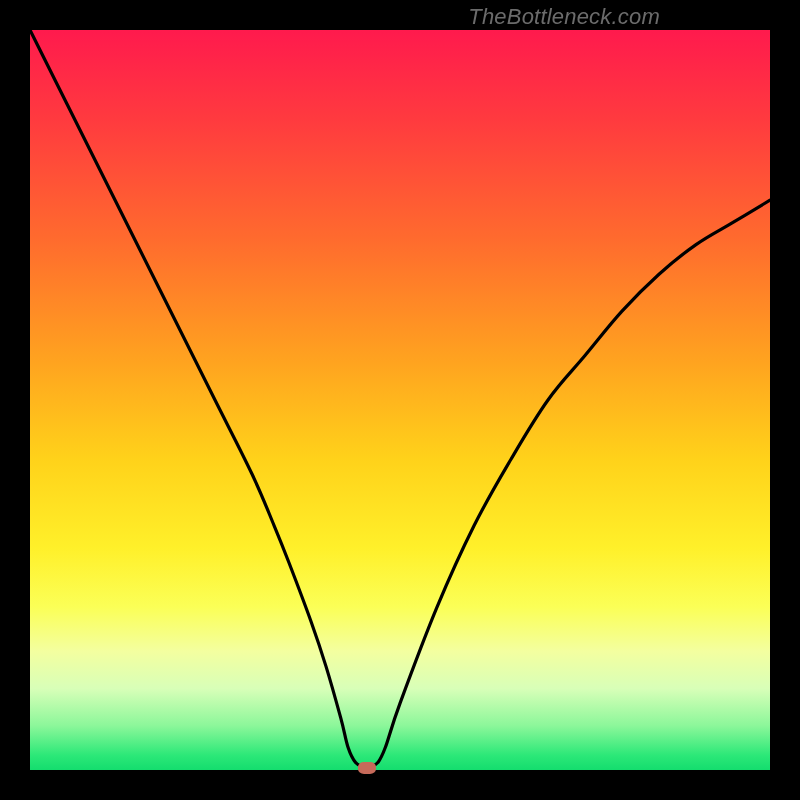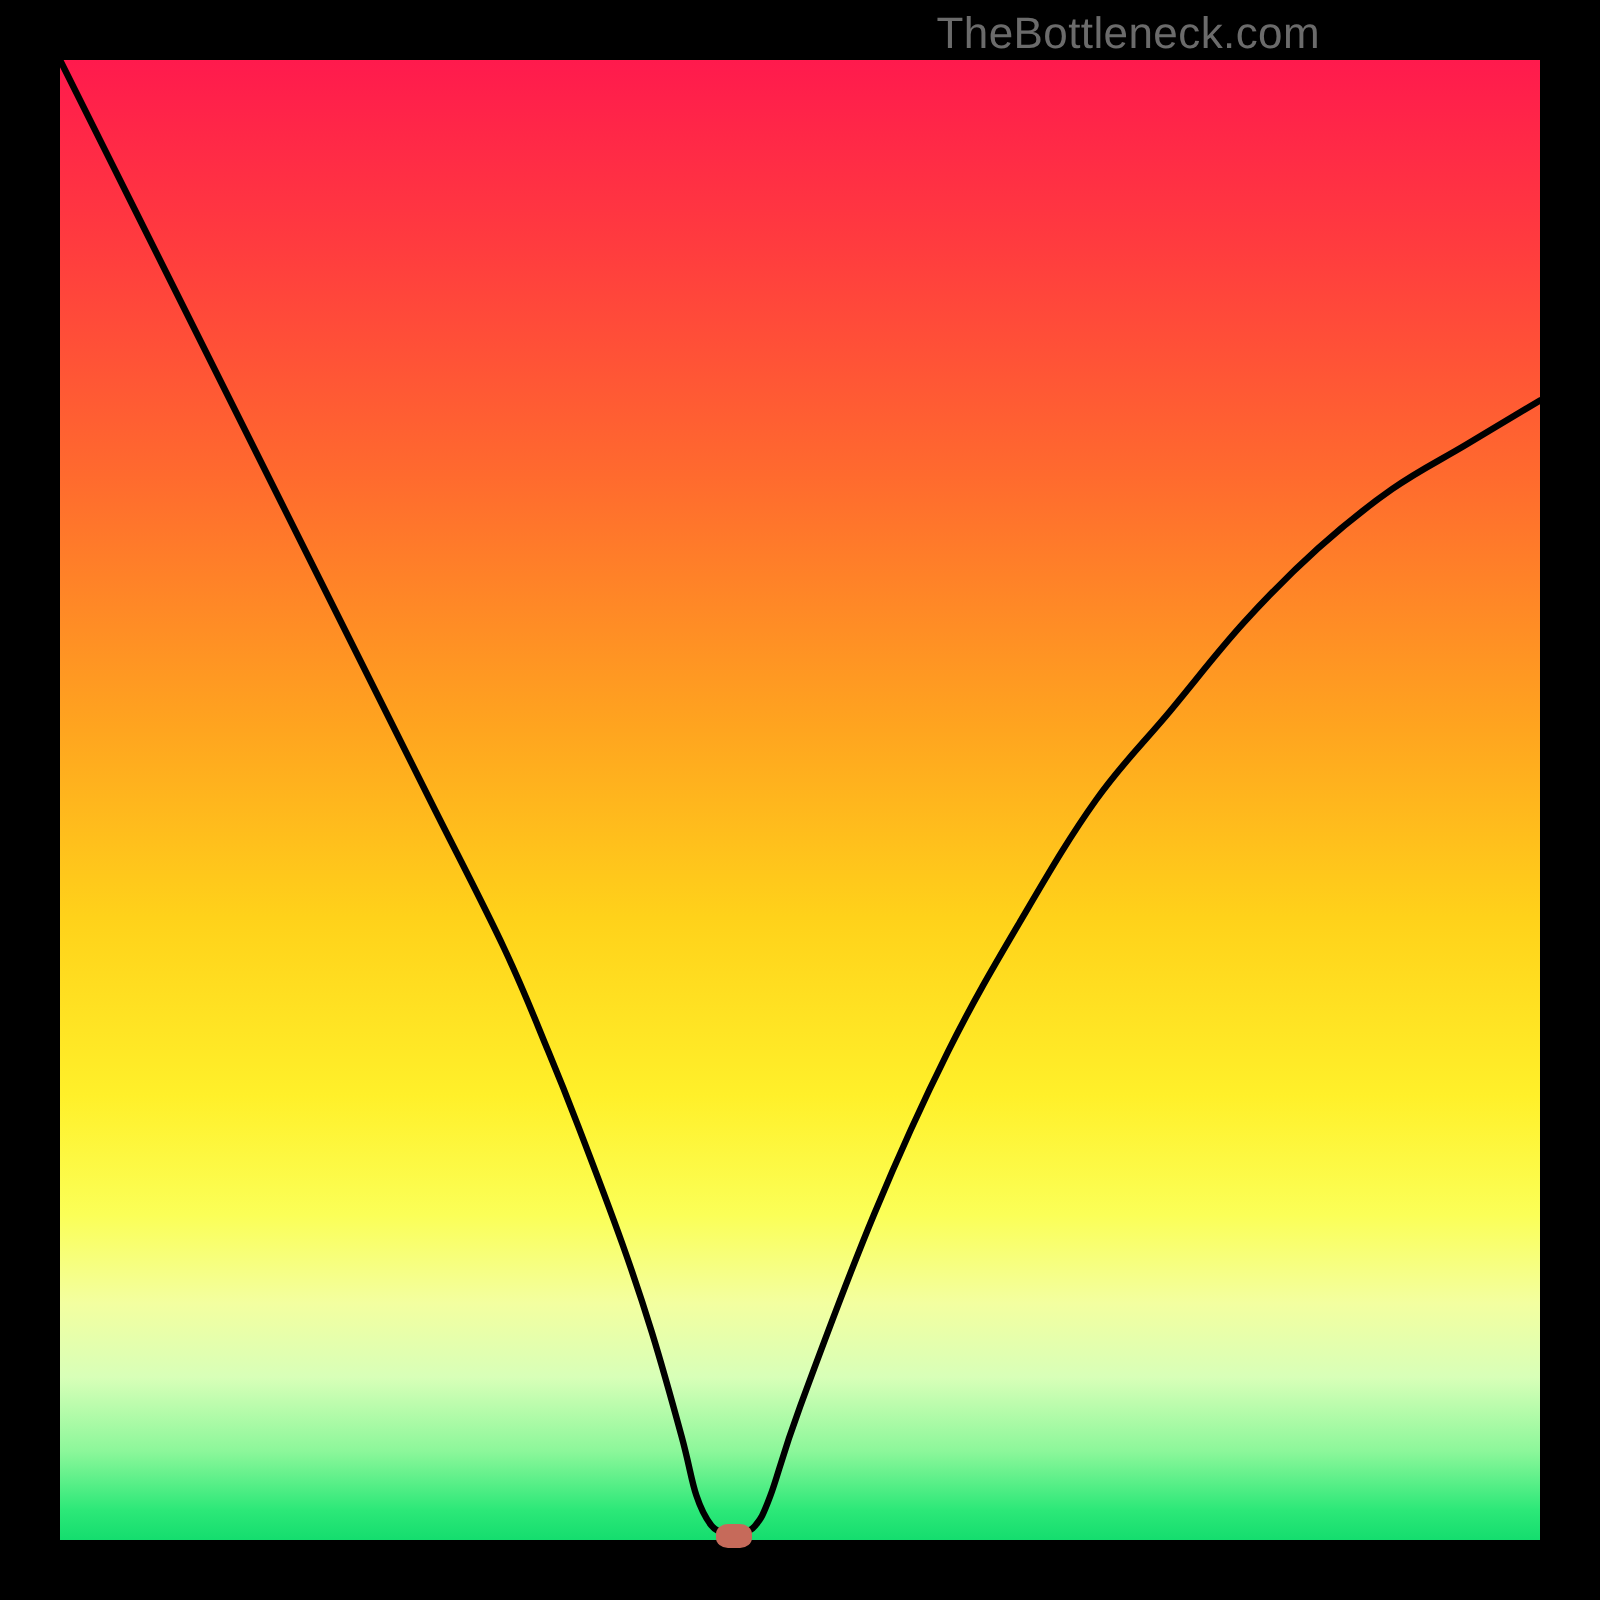--- a/index.html
+++ b/index.html
@@ -11,20 +11,21 @@
     position: relative;
     font-family: Arial, Helvetica, sans-serif;
   }
   .outer {
     position: absolute;
     top: 0;
     left: 0;
     width: 692px;
     height: 800px;
     background: #000;
+    font-style: italic;
   }
   .plot-area {
     position: absolute;
     top: 30px;
     left: 30px;
     width: 740px;
     height: 740px;
     
     background: linear-gradient(to bottom,
       #ff1a4d 0%,

